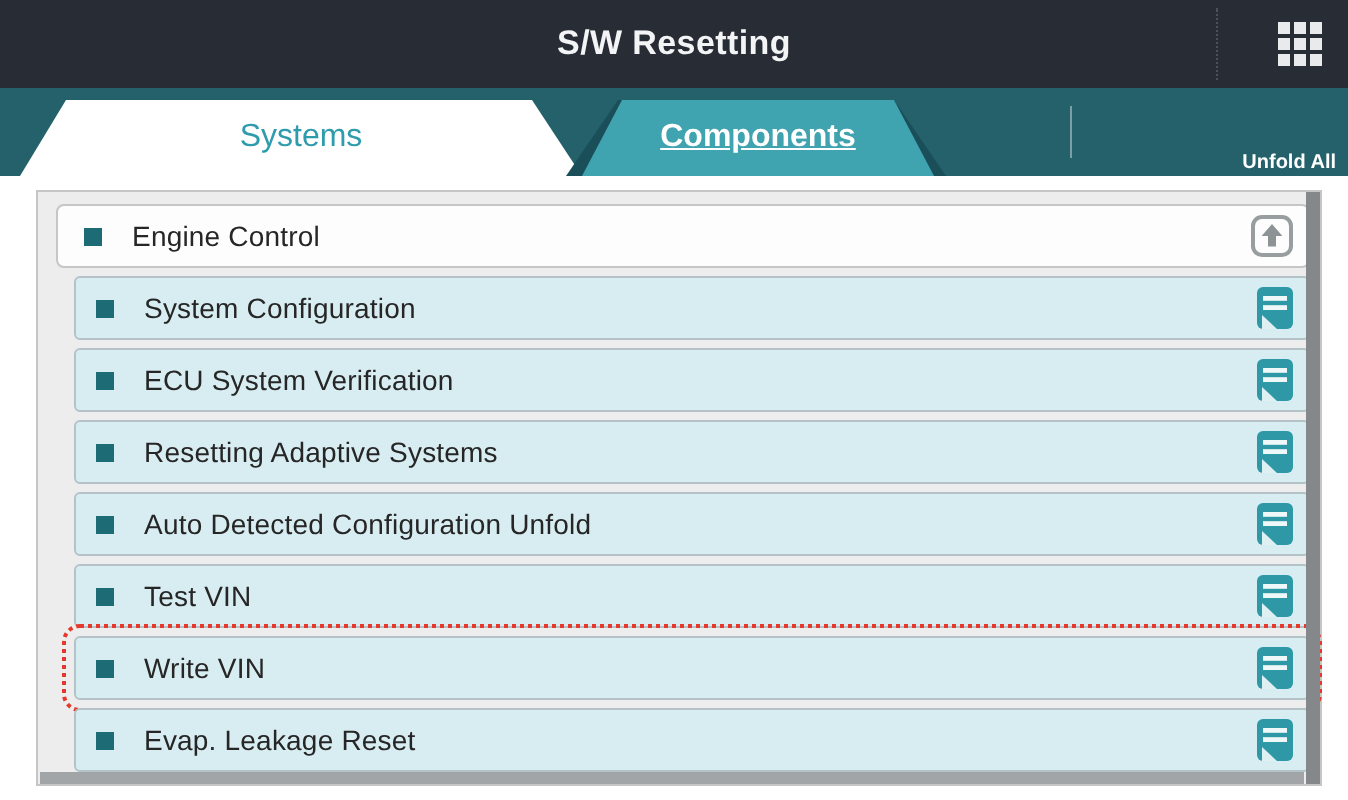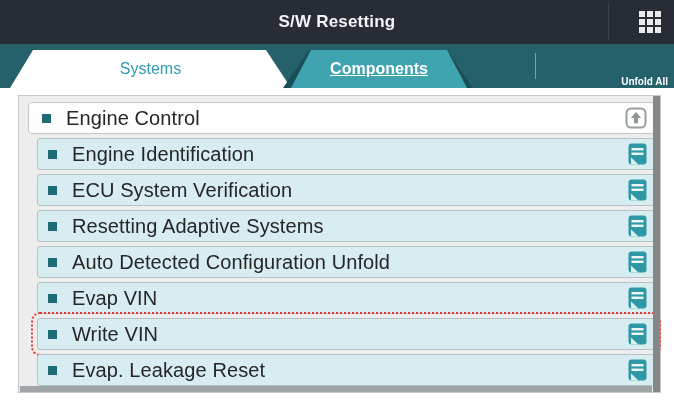--- a/index.html
+++ b/index.html
@@ -50,21 +50,21 @@
     box-sizing:border-box;height:32px;margin-bottom:4px;border-radius:3px;
     display:flex;align-items:center;cursor:pointer;position:relative;
   }
   .row.parent{background:#fdfdfd;border:1px solid #c6c6c6;border-radius:4px;}
   .row.child{margin-left:9px;background:#d8edf2;border:1px solid #b3c3c7;}
   .row.highlight{outline:2px dotted #e6392b;outline-offset:4px;align-items:center;}
   .bullet{
     width:9px;height:9px;background:#1d6b75;flex:0 0 auto;margin-left:10px;
   }
   .row.parent .bullet{margin-left:13px;}
-  .row-label{margin-left:15px;font-size:20px;color:#262626;letter-spacing:.1px;white-space:nowrap;}
+  .row-label{margin-left:15px;font-size:14px;color:#262626;letter-spacing:.1px;white-space:nowrap;}
   .row-icon{margin-left:auto;margin-right:7px;display:flex;align-items:center;}
   
   .vscrollbar{position:absolute;right:0;top:0;bottom:0;width:7px;background:#84888a;}
   .hscrollbar{position:absolute;left:1px;right:8px;bottom:0;height:6px;background:#a2a5a7;}
 </style>
 </head>
 <body>
 
 <div class="screen">
 
@@ -104,21 +104,21 @@
     <span class="row-icon icon-fold">
       <svg width="22" height="22" viewBox="0 0 22 22">
         <rect x="1.5" y="1.5" width="19" height="19" rx="4.5" fill="#fdfdfd" stroke="#989da0" stroke-width="2"></rect>
         <path d="M11 5 L16.2 11 L13 11 L13 16.2 L9 16.2 L9 11 L5.8 11 Z" fill="#8e9396"></path>
       </svg>
     </span>
 
   </div>
         <div class="row child">
     <span class="bullet"></span>
-    <span class="row-label">Engine Identification</span>
+    <span class="row-label">System Configuration</span>
 
     <span class="row-icon icon-doc">
       <svg width="19" height="22" viewBox="0 0 19 22">
         <rect x="0.5" y="0.5" width="18" height="21" rx="3" fill="#2e98a6"></rect>
         <rect x="3.5" y="5" width="12" height="2.4" fill="#eef8f9"></rect>
         <rect x="3.5" y="9.6" width="12" height="2.4" fill="#eef8f9"></rect>
         <path d="M3 21.5 L3 14.5 L10.5 21.5 Z" fill="#dff0f3"></path>
       </svg>
     </span>
   </div>
@@ -156,21 +156,21 @@
       <svg width="19" height="22" viewBox="0 0 19 22">
         <rect x="0.5" y="0.5" width="18" height="21" rx="3" fill="#2e98a6"></rect>
         <rect x="3.5" y="5" width="12" height="2.4" fill="#eef8f9"></rect>
         <rect x="3.5" y="9.6" width="12" height="2.4" fill="#eef8f9"></rect>
         <path d="M3 21.5 L3 14.5 L10.5 21.5 Z" fill="#dff0f3"></path>
       </svg>
     </span>
   </div>
         <div class="row child">
     <span class="bullet"></span>
-    <span class="row-label">Evap VIN</span>
+    <span class="row-label">Test VIN</span>
 
     <span class="row-icon icon-doc">
       <svg width="19" height="22" viewBox="0 0 19 22">
         <rect x="0.5" y="0.5" width="18" height="21" rx="3" fill="#2e98a6"></rect>
         <rect x="3.5" y="5" width="12" height="2.4" fill="#eef8f9"></rect>
         <rect x="3.5" y="9.6" width="12" height="2.4" fill="#eef8f9"></rect>
         <path d="M3 21.5 L3 14.5 L10.5 21.5 Z" fill="#dff0f3"></path>
       </svg>
     </span>
   </div>

